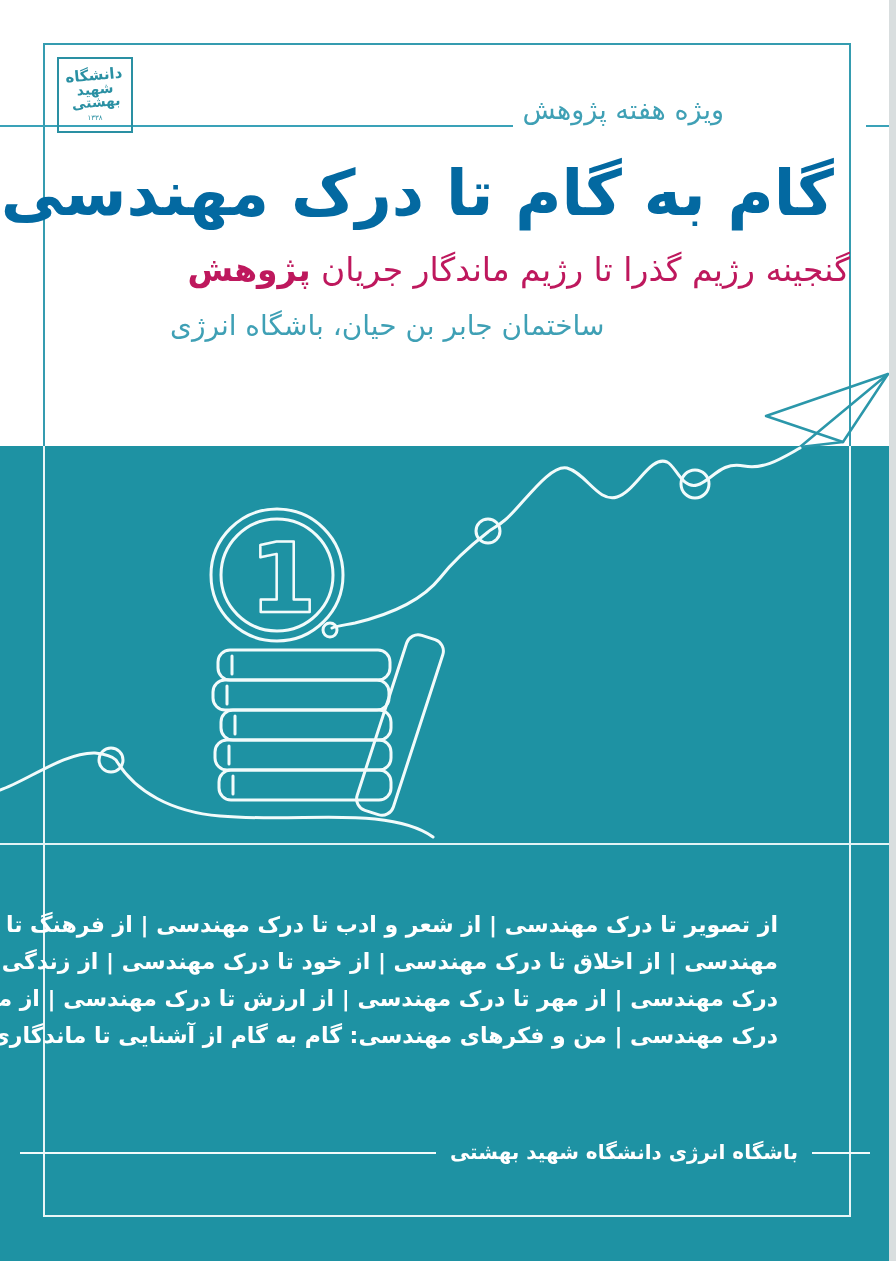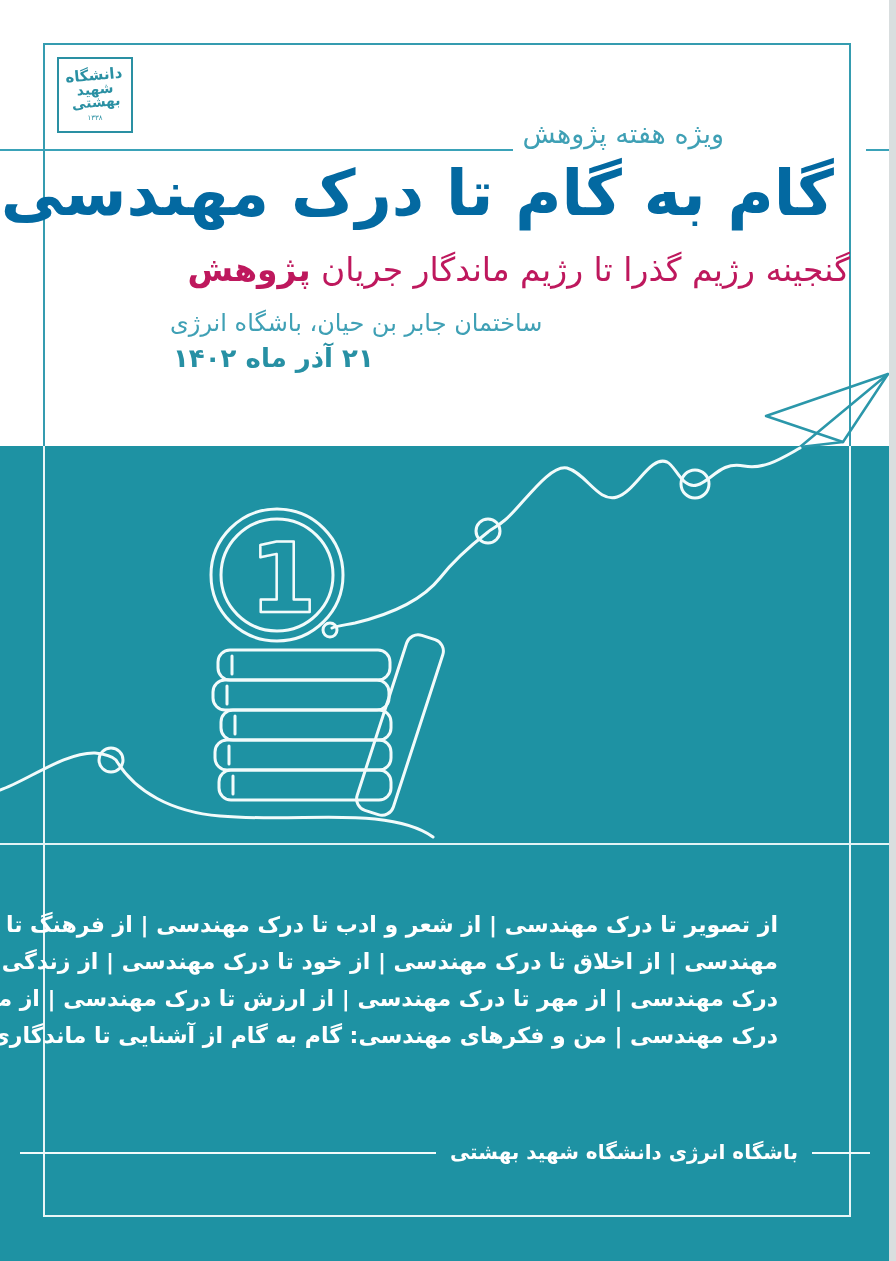--- a/index.html
+++ b/index.html
@@ -26,21 +26,21 @@
     position:absolute; left:57px; top:57px; width:76px; height:76px;
     border:2px solid #2a90a3; box-sizing:border-box; z-index:5;
     display:flex; flex-direction:column; align-items:center; justify-content:center;
     color:#2a90a3; text-align:center;
   }
   .logo .cal{font-weight:bold; font-size:15px; line-height:0.98; transform:rotate(-5deg); direction:rtl;}
   .logo .cal .l2{font-size:14px;}
   .logo .yr{font-size:7px; letter-spacing:1px; margin-top:4px;}
 
   
-  .week-row{position:absolute; left:0; top:112px; width:896px; height:44px; display:flex; align-items:flex-end; z-index:4;}
+  .week-row{position:absolute; left:0; top:88px; width:896px; height:44px; display:flex; align-items:flex-end; z-index:4;}
   .week-rule{height:2px; background:#3aa2b8; align-self:flex-start; margin-top:37px;}
   .week-rule.grow{flex:1;}
   .week-rule.right{width:30px;}
   .week-gap{width:132px;}
   .week-label{
     direction:rtl; color:#3fa0b5; font-size:27px; line-height:44px;
     padding:0 10px; white-space:nowrap;
   }
 
   
@@ -48,21 +48,21 @@
     position:absolute; right:62px; top:158px; direction:rtl; white-space:nowrap;
     color:#0369a1; font-size:63px; font-weight:bold; line-height:1.15; z-index:4;
   }
   .subtitle{
     position:absolute; right:46px; top:250px; direction:rtl; white-space:nowrap;
     color:#be185d; font-size:33px; line-height:1.2; z-index:4;
   }
   .subtitle b{font-weight:bold;}
   .venue{
     position:absolute; left:170px; top:309px; direction:rtl; white-space:nowrap;
-    color:#3fa0b5; font-size:24px; z-index:4;
+    color:#3fa0b5; font-size:28px; z-index:4;
   }
   .date{
     position:absolute; left:173px; top:343px; direction:rtl; white-space:nowrap;
     color:#2790a4; font-size:26px; font-weight:bold; z-index:4;
   }
 
   
   .doodle{position:absolute; left:0; top:360px; width:896px; height:530px; z-index:3;}
 
   
@@ -113,21 +113,20 @@
     <div class="week-gap"></div>
     <div class="week-rule right"></div>
   </div>
 
   <div class="title">گام به گام تا درک مهندسی</div>
   <div class="subtitle">
     <span>گنجینه رژیم گذرا تا رژیم ماندگار جریان</span>
     <b>پژوهش</b>
   </div>
   <div class="venue">ساختمان جابر بن حیان، باشگاه انرژی</div>
-  <div class="date">۲۱ آذر ماه ۱۴۰۲</div>
 
   <svg class="doodle" viewBox="0 0 896 530" fill="none">
 
     <g stroke="#2b97aa" stroke-width="2.5" stroke-linejoin="round" stroke-linecap="round">
       <path d="M888,14 L766,56 L843,82 Z"></path>
       <path d="M888,14 L800,87"></path>
       <path d="M843,82 L800,87"></path>
     </g>
 
     <g stroke="#f2fbfb" stroke-width="3" stroke-linecap="round" stroke-linejoin="round">

